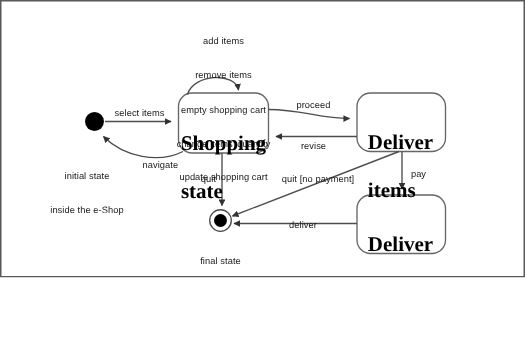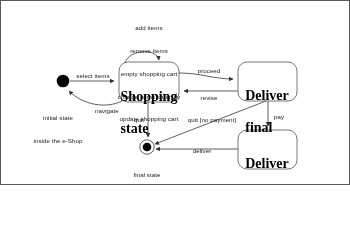--- a/index.html
+++ b/index.html
@@ -96,21 +96,21 @@
     <div>update shopping cart</div>
   </div>
 
   <div class="state-text ctr" style="left:148px; top:70px;">
     <div>Shopping</div>
     <div>state</div>
   </div>
 
   <div class="state-text ctr" style="left:266px; top:69px;">
     <div>Deliver</div>
-    <div>final</div>
+    <div>items</div>
   </div>
 
   <div class="state-text ctr" style="left:266px; top:137px;">
     <div>Deliver</div>
     
   </div>
 
   <div class="lbl ctr" style="left:92px; top:71px;">select items</div>
 
   <div class="lbl" style="left:94px; top:106px;">navigate</div>

